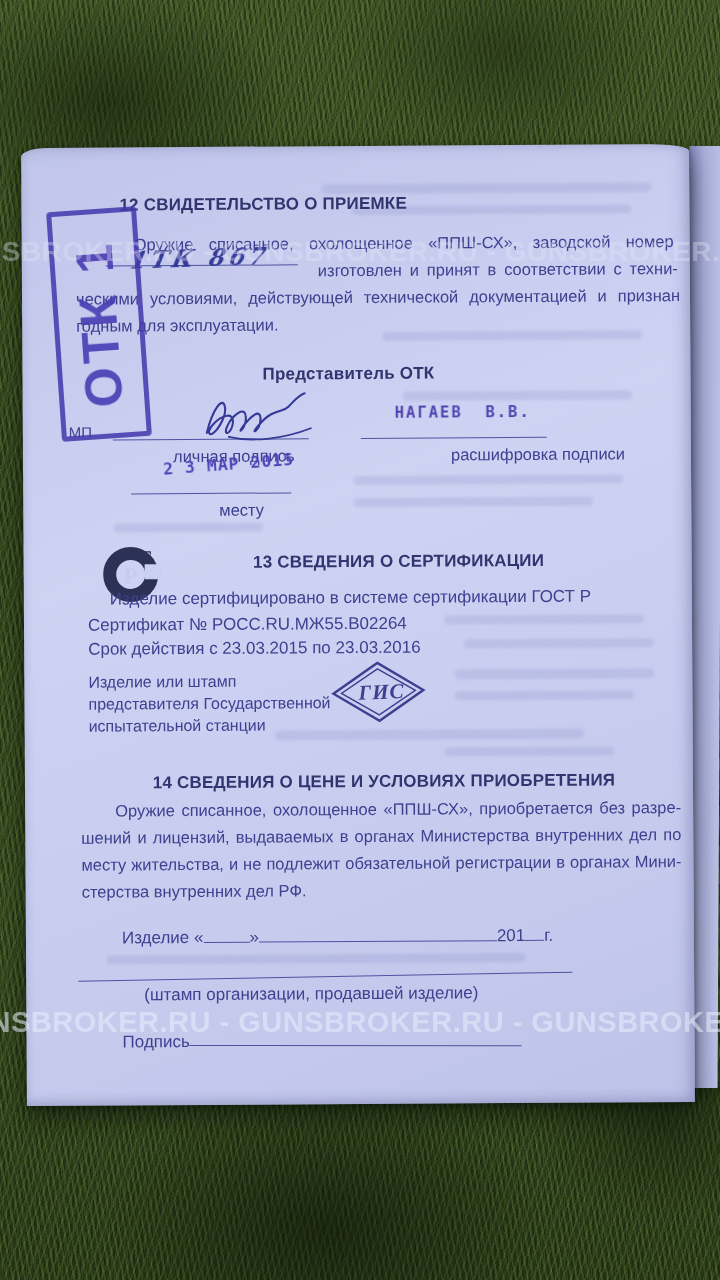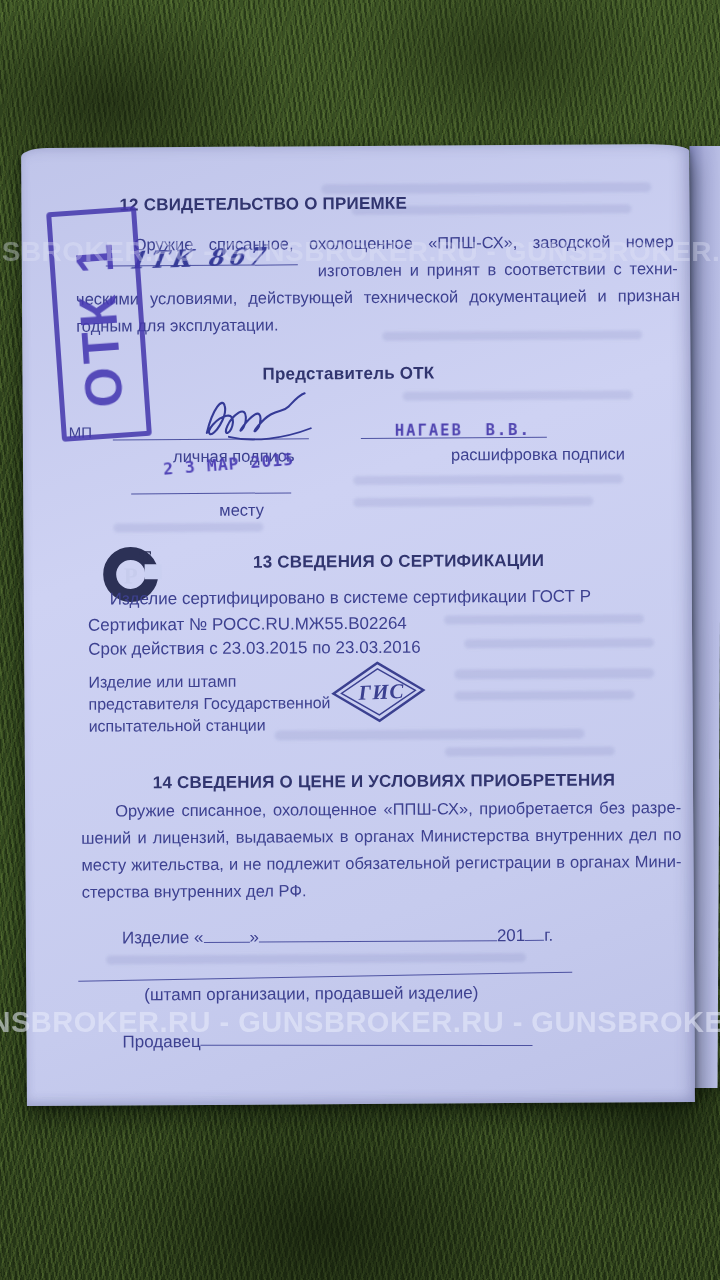--- a/index.html
+++ b/index.html
@@ -95,21 +95,21 @@
 
     <div class="h" style="left:240px;top:218px;width:300px">Представитель ОТК</div>
 
     <div class="mp" style="left:46px;top:276px">МП</div>
 
     <svg style="left:178px;top:244px" width="116" height="54" viewBox="0 0 116 54">
       <path d="M6 42 C 12 18 22 6 24 15 C 27 26 13 46 9 43 C 5 40 16 27 26 25 C 36 23 32 40 27 42 C 22 44 27 29 38 22 C 48 16 46 34 41 39 C 36 44 46 29 54 24 C 63 19 60 36 55 40 C 50 44 61 29 70 24 C 79 19 83 21 88 16 C 93 11 98 5 104 3" fill="none" stroke="#343a96" stroke-width="2.1" stroke-linecap="round"></path>
       <path d="M28 46 C 52 52 84 48 110 38" fill="none" stroke="#343a96" stroke-width="1.8" stroke-linecap="round"></path>
     </svg>
 
-    <div class="namestamp" style="left:372px;top:276px">НАГАЕВ  В.В.</div>
+    <div class="namestamp" style="left:372px;top:258px">НАГАЕВ  В.В.</div>
 
     <div class="rule" style="left:90px;top:272px;width:196px;height:20px"></div>
     <div class="rule" style="left:338px;top:272px;width:186px;height:20px"></div>
 
     <div class="cap" style="left:150px;top:300px">личная подпись</div>
     <div class="cap" style="left:428px;top:300px">расшифровка подписи</div>
 
     <div class="datestamp" style="left:140px;top:308px">2 3 МАР 2015</div>
     <div class="rule" style="left:108px;top:328px;width:160px;height:18px"></div>
     <div class="cap" style="left:196px;top:354px">месту</div>
@@ -144,21 +144,21 @@
     <div class="body-line" style="left:56px;top:735px">стерства внутренних дел РФ.</div>
 
     <div class="body-line" style="left:96px;top:778px;font-size:17px">
       <span style="position:static">Изделие «</span><span class="blank" style="width:46px"></span><span style="position:static">»</span><span class="blank" style="width:238px"></span><span style="position:static">201</span><span class="blank" style="width:19px"></span><span style="position:static">г.</span>
     </div>
 
     <div class="rule" style="left:52px;top:812px;width:494px;height:18px;transform:rotate(-.7deg)"></div>
     <div class="cap" style="left:118px;top:838px;font-size:17px">(штамп организации, продавшей изделие)</div>
 
     <div class="body-line" style="left:96px;top:882px;font-size:17px">
-      <span style="position:static">Продавец</span><span class="blank" style="width:332px;transform:rotate(.4deg)"></span>
+      <span style="position:static">Подпись</span><span class="blank" style="width:332px;transform:rotate(.4deg)"></span>
     </div>
   </div>
 
   <div class="otk-stamp">
     <span class="otk-text" style="position:static">ОТК 1</span>
   </div>
 
   <div class="wm top">GUNSBROKER.RU - GUNSBROKER.RU - GUNSBROKER.RU - GUNSBROKER.RU - GUNSBROKER.RU</div>
   <div class="wm bottom">GUNSBROKER.RU - GUNSBROKER.RU - GUNSBROKER.RU - GUNSBROKER.RU - GUNSBROKER.RU</div>
 </div>

